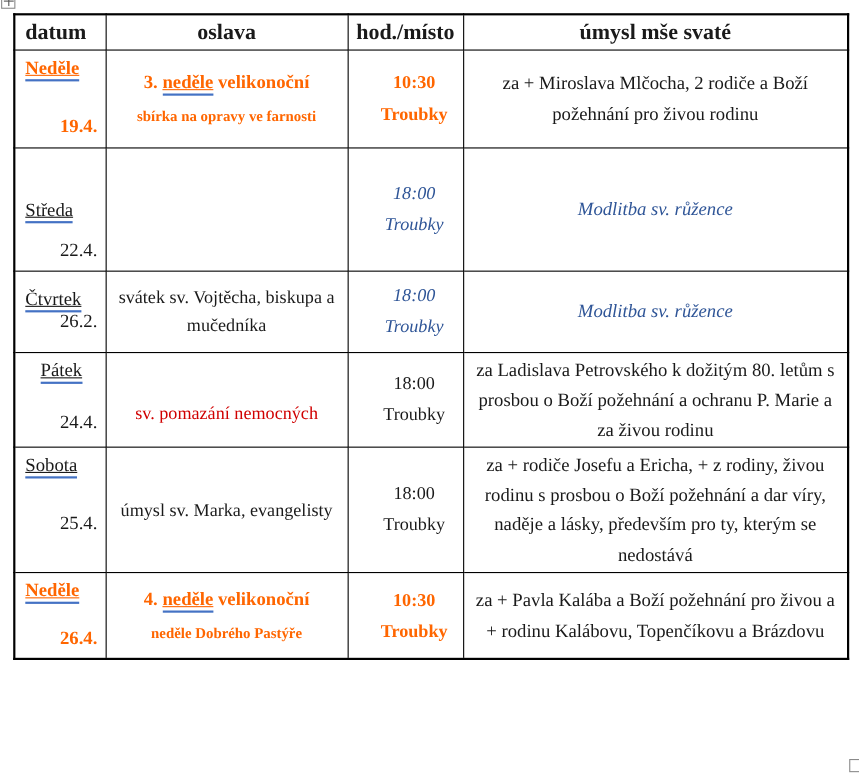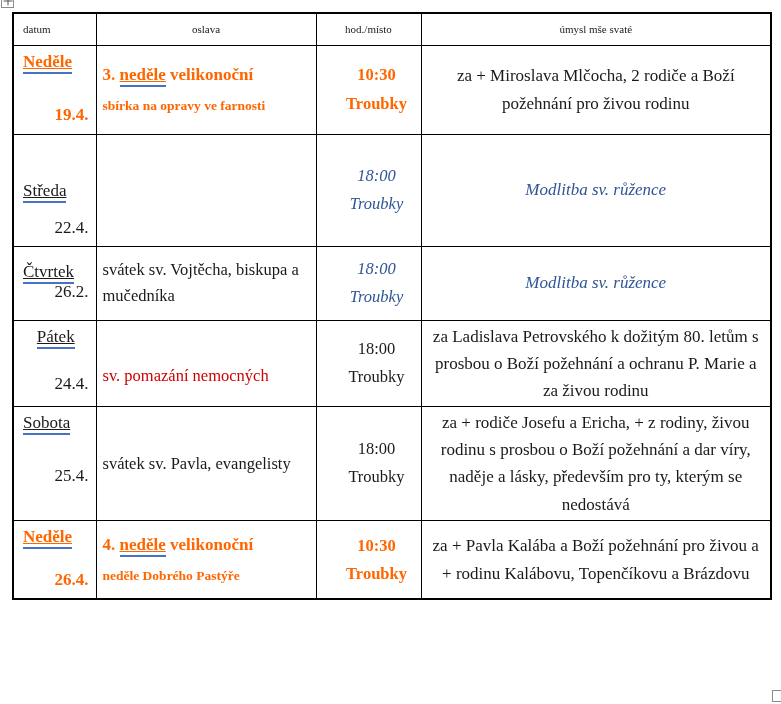--- a/index.html
+++ b/index.html
@@ -22,31 +22,31 @@
   }
 
   table.schedule{
     position:absolute;left:12px;top:12px;width:758px;
     border-collapse:collapse;table-layout:fixed;
     border:2px solid #000;
   }
   table.schedule th,table.schedule td{
     border:1.5px solid #000;overflow:hidden;box-sizing:border-box;
   }
-  th{font-weight:normal;font-size:11px;text-align:center;padding:2px 4px;}
+  th{font-weight:bold;font-size:20px;text-align:center;padding:2px 4px;}
   th.first{text-align:left;padding-left:9px;}
 
   
   td.datum{vertical-align:top;}
   .datum-flex{display:flex;flex-direction:column;justify-content:space-between;
     box-sizing:border-box;padding:5px 6px 7px 8px;font-size:17px;}
   .datum-flex .date{align-self:flex-end;}
 
   
-  td.oslava{vertical-align:middle;padding:2px 6px;}
+  td.oslava{vertical-align:middle;text-align:center;padding:2px 6px;}
   .oslava-flex{display:flex;flex-direction:column;justify-content:center;gap:13px;box-sizing:border-box;}
   .oslava-flex.low{justify-content:flex-end;padding-bottom:13px;}
   .line-big{font-size:17px;}
   .line-small{font-size:13.5px;}
   .line-normal{font-size:16.5px;line-height:1.55;}
 
   
   td.hod{vertical-align:middle;text-align:center;padding:2px 2px;}
   .hod-flex{display:flex;flex-direction:column;justify-content:center;font-size:16.5px;line-height:1.7;padding-left:16px;}
 
@@ -173,21 +173,21 @@
         </tr>
         <tr style="height: 89px;">
           <td class="datum">
             <div class="datum-flex" style="height: 85px;">
               <span><span class="day c-black du">Sobota</span></span>
               <span class="date c-black">25.4.</span>
             </div>
           </td>
           <td class="oslava">
             <div class="oslava-flex">
-              <div class="line-normal c-black"><span>svátek sv. Pavla, evangelisty</span></div>
+              <div class="line-normal c-black"><span>úmysl sv. Marka, evangelisty</span></div>
             </div>
           </td>
           <td class="hod">
             <div class="hod-flex c-black">
               <span>18:00</span>
               <span>Troubky</span>
             </div>
           </td>
           <td class="umysl">
             <div class="umysl-text c-black">za + rodiče Josefu a Ericha, + z rodiny, živou rodinu s prosbou o Boží požehnání a dar víry, naděje a lásky, především pro ty, kterým se nedostává</div>

